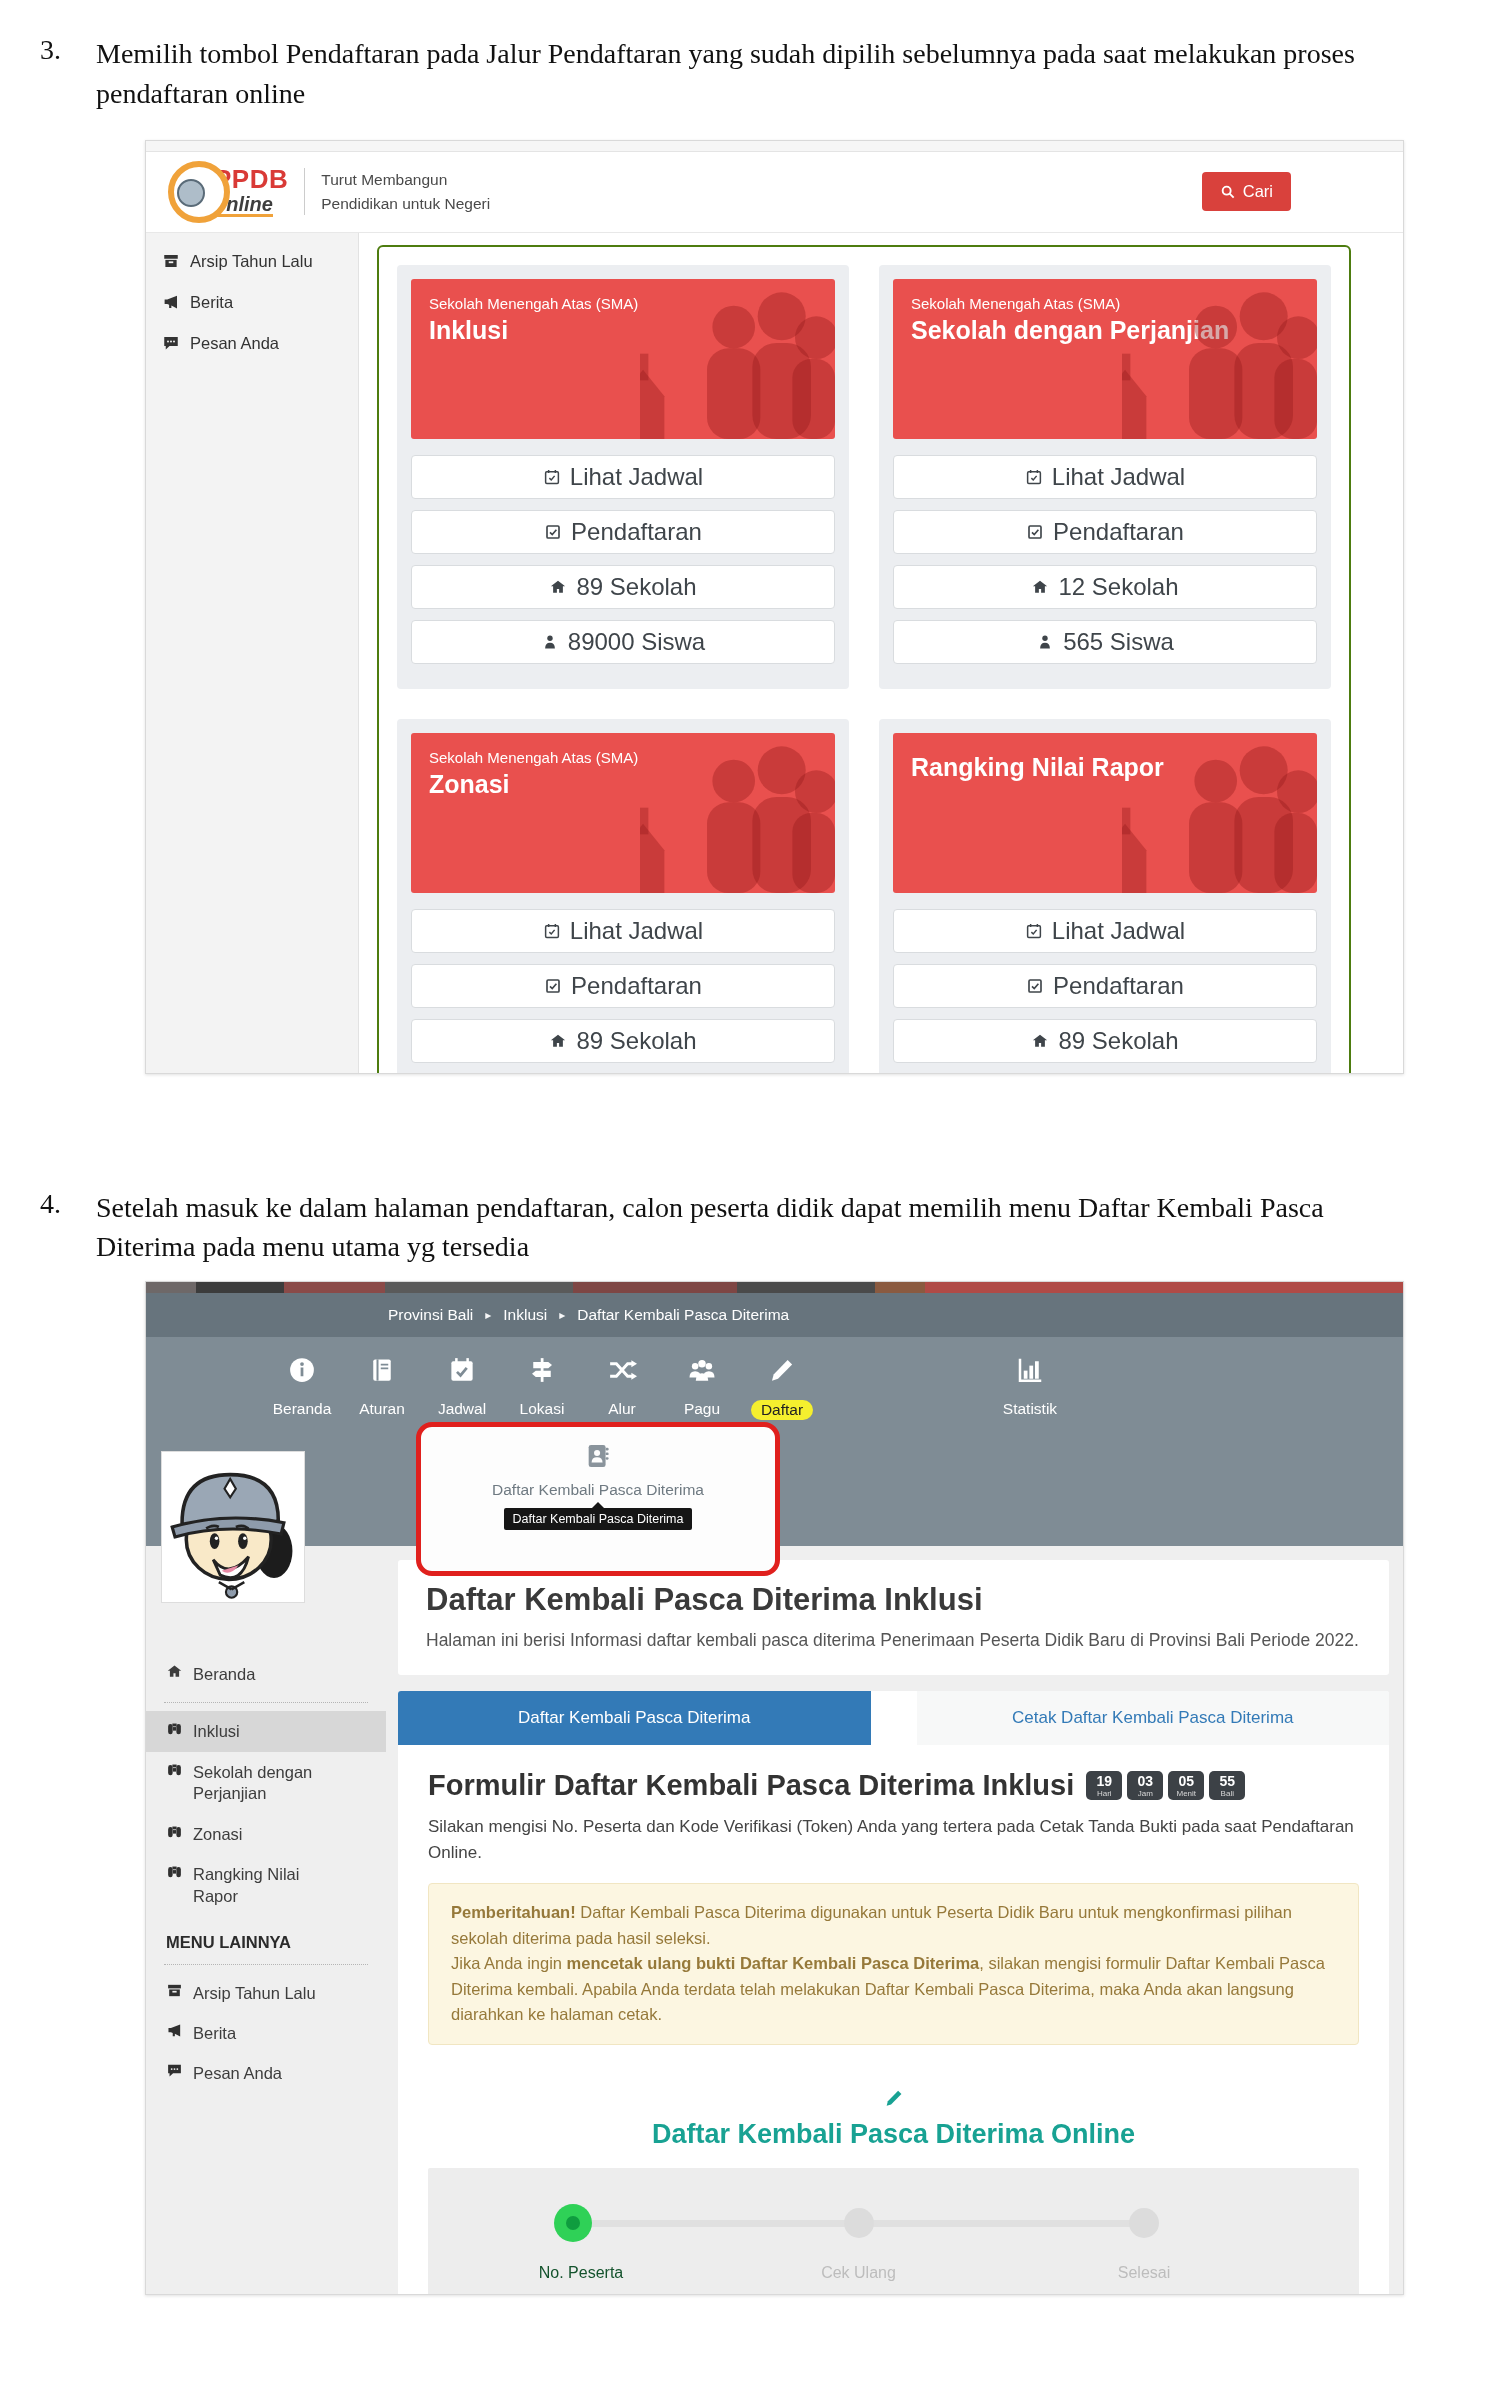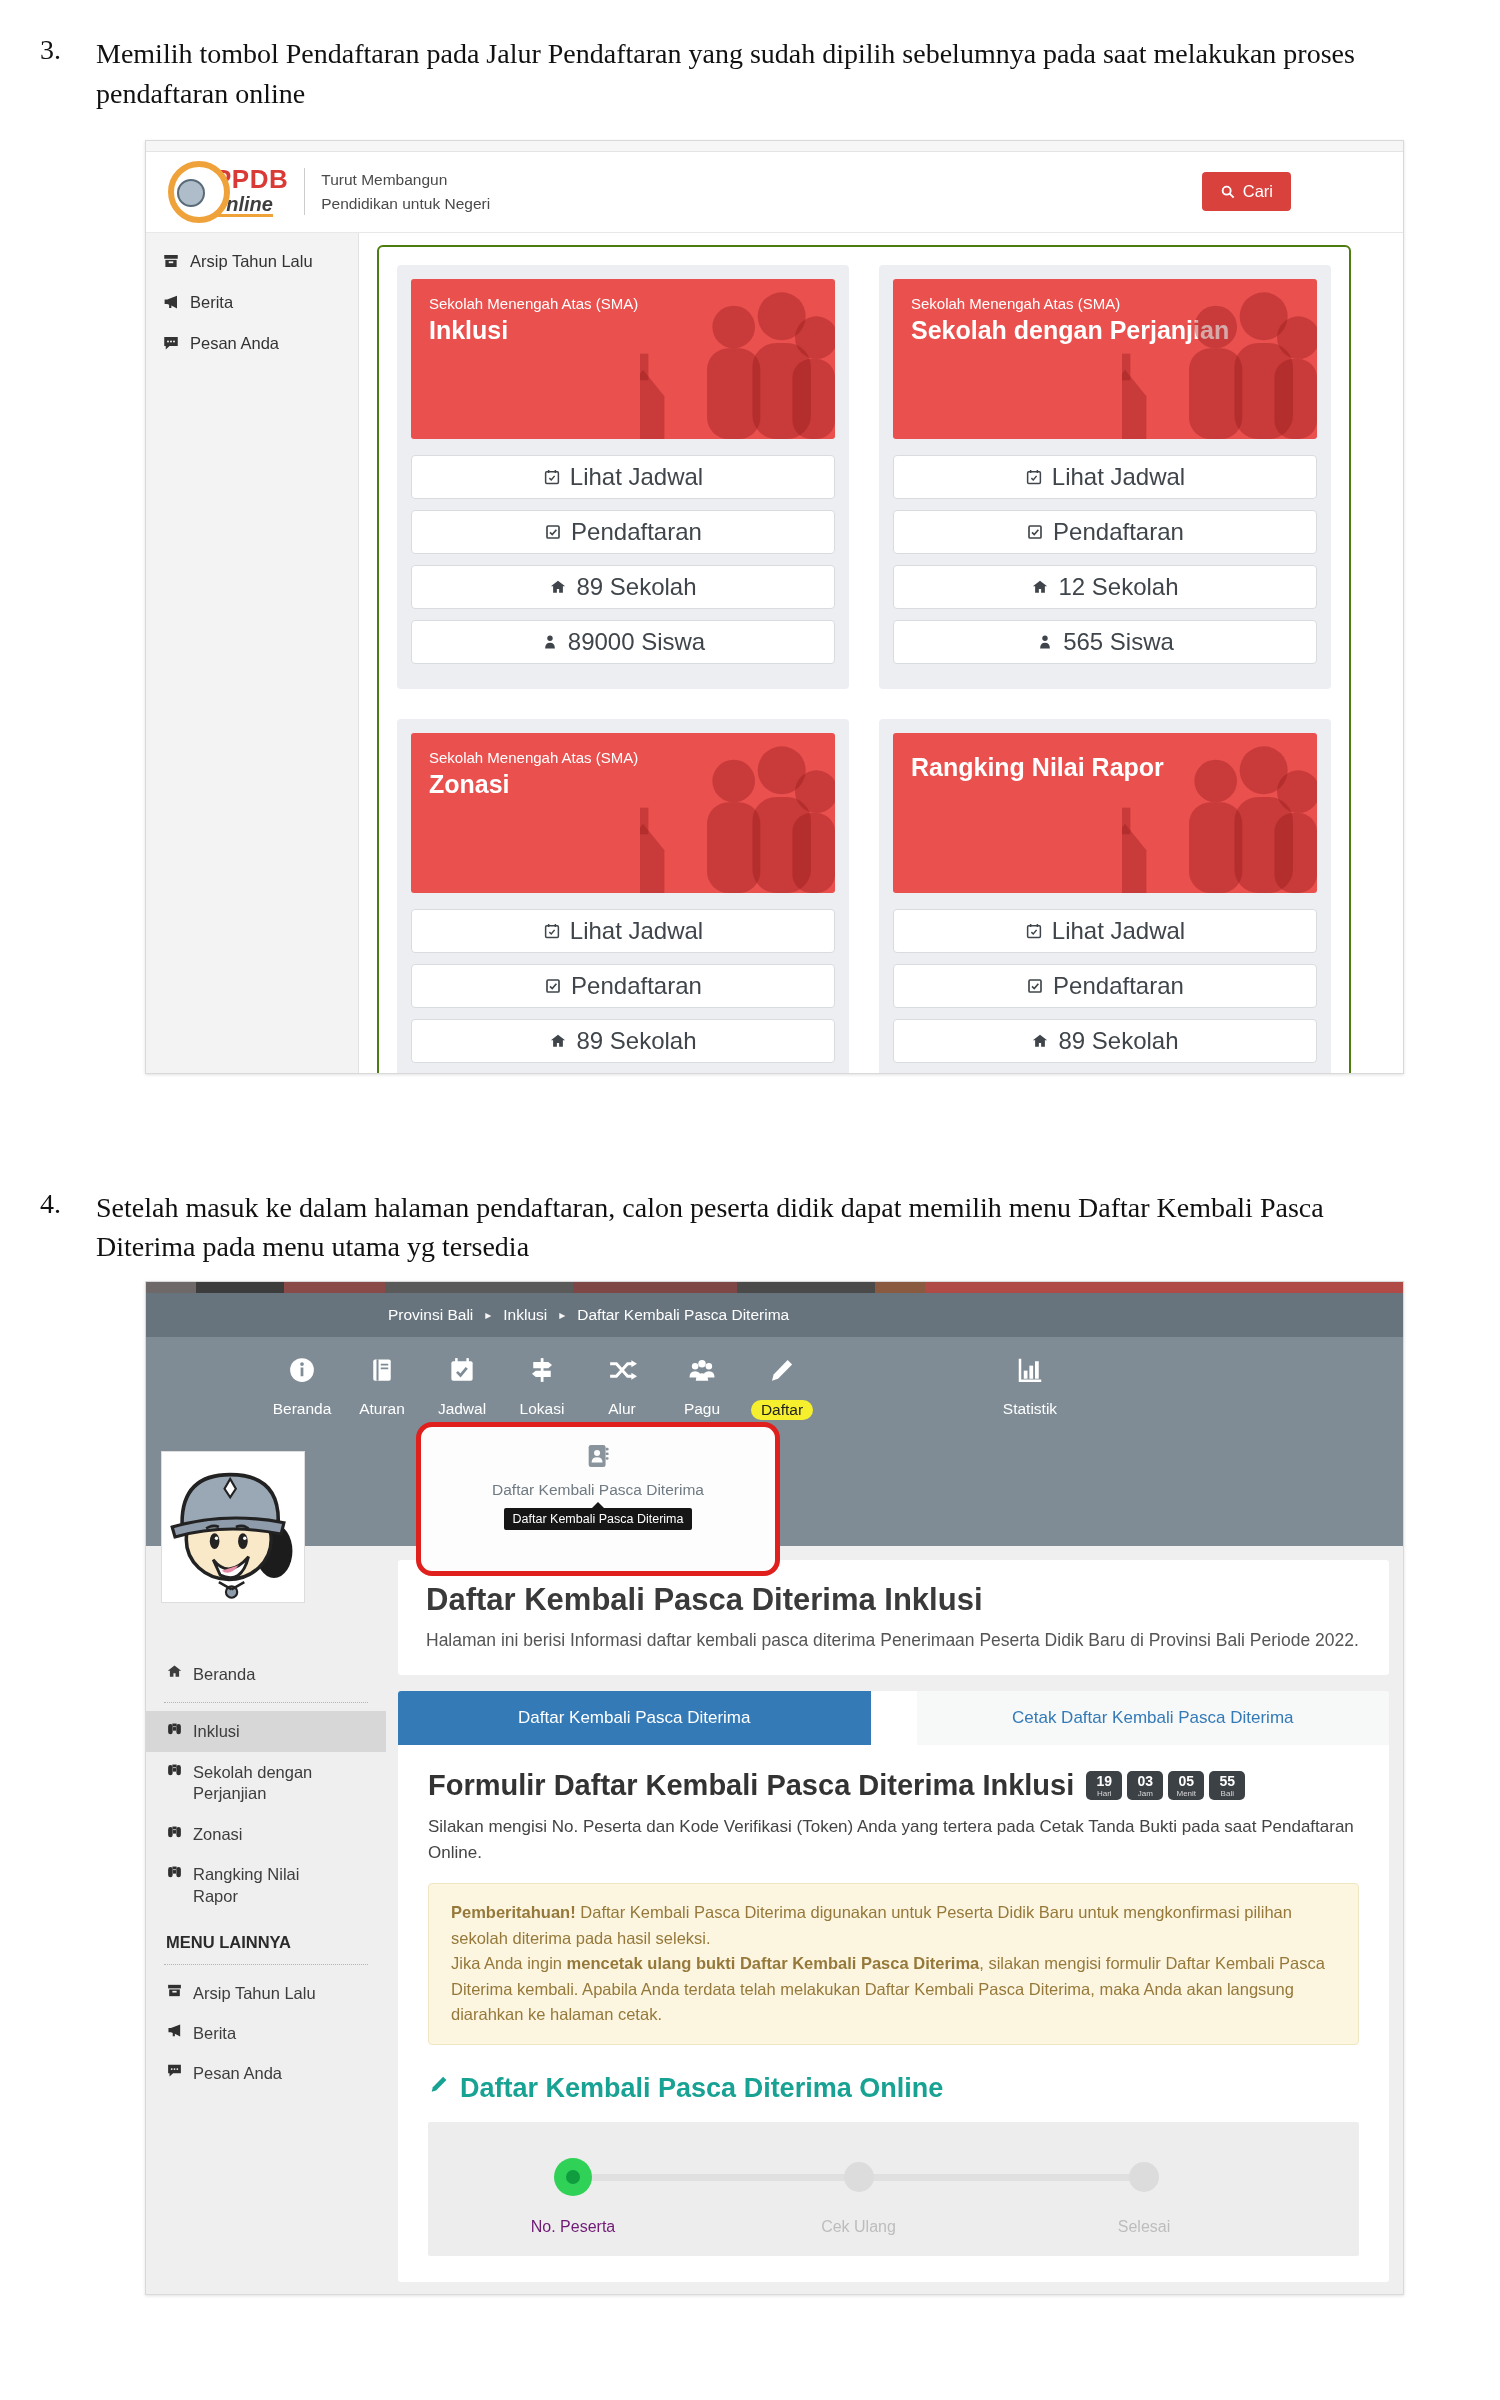--- a/index.html
+++ b/index.html
@@ -75,31 +75,31 @@
   .tab-body{padding:24px 30px 0;}
   .form-title-row{display:flex;align-items:center;gap:12px;}
   .form-title-row h2{margin:0;font-size:29px;color:#333;font-weight:bold;}
   .cds{display:flex;gap:5px;}
   .cd{background:#3c4146;color:#fff;border-radius:5px;text-align:center;padding:3px 5px 2px;min-width:26px;line-height:1;}
   .cd .v{display:block;font-size:14px;font-weight:bold;}
   .cd .u{display:block;font-size:8px;margin-top:2px;color:#d7d7d7;}
   .help{margin-top:12px;font-size:17px;color:#444;line-height:1.5;max-width:1180px;}
   .notice{margin-top:18px;background:#fcf6e1;border:1px solid #f1e6c2;border-radius:4px;padding:16px 22px;color:#96793a;font-size:16.5px;line-height:1.55;}
   .notice p{margin:0;}
-  .teal-h{margin-top:28px;display:flex;align-items:flex-start;gap:10px;color:#18a293;}
+  .teal-h{margin-top:42px;display:flex;align-items:center;gap:10px;color:#18a293;flex-direction:column;}
   .teal-h h3{margin:0;font-size:27px;font-weight:bold;color:#18a293;}
   .prog-panel{margin-top:18px;background:#ededed;height:134px;position:relative;border-radius:2px;}
   .track{position:absolute;left:145px;right:215px;top:52px;height:7px;background:#e0e0e0;border-radius:4px;}
   .dot{position:absolute;top:50%;width:30px;height:30px;border-radius:50%;background:#dcdcdc;transform:translate(-50%,-50%);}
   .dot.d1{left:0;width:38px;height:38px;background:#2fd157;}
   .dot.d1:after{content:"";position:absolute;left:50%;top:50%;width:14px;height:14px;border-radius:50%;background:#0f9d3f;transform:translate(-50%,-50%);}
   .dot.d2{left:50%;}
   .dot.d3{left:100%;}
   .steplab{position:absolute;top:44px;font-size:16px;transform:translateX(-50%);white-space:nowrap;}
-  .steplab.l1{left:0;color:#701a75;}
+  .steplab.l1{left:8px;color:#14532d;}
   .steplab.l2{left:50%;color:#bdbdbd;}
   .steplab.l3{left:100%;color:#bdbdbd;}
   svg{display:block;}
   .inline-svg{display:inline-block;}
 </style>
 </head>
 <body>
 
 <div class="doc-step" id="step3">
   <div class="num">3.</div>

